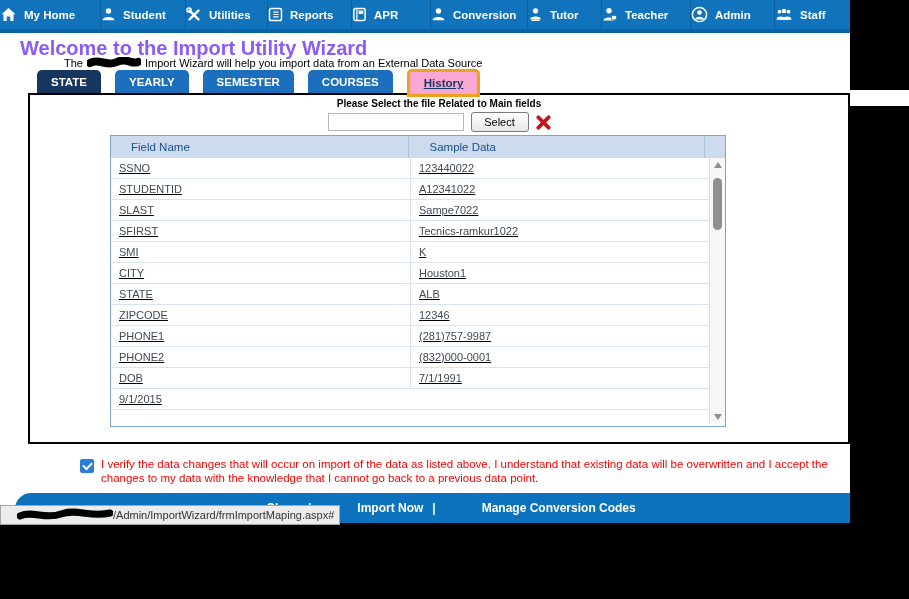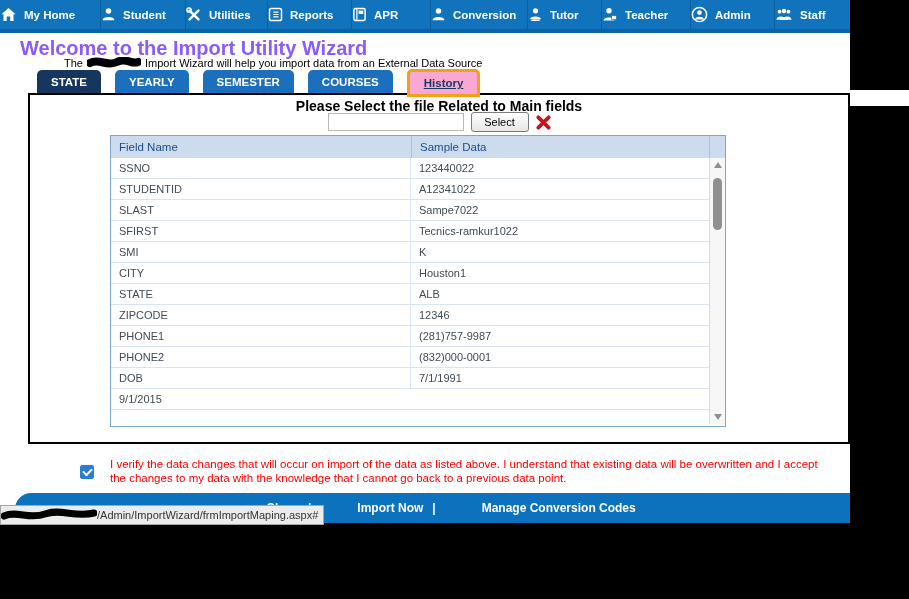--- a/index.html
+++ b/index.html
@@ -34,67 +34,67 @@
   .tab.active { background:#16365f; }
   .tab.history {
     background:#f9a8d4; color:#16365f; text-decoration:underline;
     border:3px solid #f0a11c; height:28px; min-width:72px; margin-bottom:-4px; z-index:4;
   }
   
   .content-box {
     position:absolute; left:28px; top:93px; width:822px; height:351px;
     border:2px solid #000; background:#fff;
   }
-  .file-prompt { position:absolute; left:0; top:3px; width:100%; text-align:center; font-size:14px; font-weight:bold; color:#000; }
+  .file-prompt { position:absolute; left:0; top:3px; width:100%; text-align:center; font-size:10px; font-weight:bold; color:#000; }
   .file-row { position:absolute; left:0; top:17px; width:100%; display:flex; justify-content:center; align-items:center; gap:7px; }
   .file-input { width:136px; height:18px; border:1px solid #b8b8b8; font-size:11px; padding:0 3px; }
   .select-btn {
     width:58px; height:20px; border:1px solid #7b7b7b; border-radius:3px;
     background:linear-gradient(#fefefe,#e6e6e6); font-size:11px; color:#000; cursor:pointer;
     font-family:"Liberation Sans", sans-serif;
   }
   .red-x { width:15px; height:15px; cursor:pointer; }
   
   .tbl { position:absolute; left:80px; top:40px; width:616px; height:292px; border:1px solid #7ba7cf; background:#fff; }
   .tbl-head { display:flex; height:22px; background:#ccdbed; color:#1a4e8a; font-size:11.5px; }
-  .tbl-head .hc { line-height:22px; padding-left:8px; }
+  .tbl-head .hc { line-height:22px; padding-left:20px; }
   .hc-field { width:300px; }
   .hc-sample { width:298px; border-left:1px solid #aac4de; }
   .hc-scroll { width:16px; border-left:1px solid #aac4de; }
   .tbl-body { display:flex; height:266px; overflow:hidden; }
-  .rows-col { width:598px; overflow:hidden; }
+  .rows-col { width:598px; overflow:hidden;text-decoration:underline; }
   .trow { display:flex; height:21px; border-bottom:1px solid #d8e4f2; font-size:11px; color:#3f4a55; }
   .trow .tc { line-height:20px; padding-left:8px; overflow:hidden; white-space:nowrap; }
   .tc-field { width:300px; border-right:1px solid #d8e4f2; }
   .tc-sample { width:298px; }
   
   .sbar { width:16px; position:relative; background:#f7f7f7; border-left:1px solid #dcdcdc; }
   .sbar-arrow { position:absolute; left:0; width:16px; height:14px; display:flex; align-items:center; justify-content:center; cursor:pointer; }
   .sbar-up { top:0; } .sbar-down { bottom:0; }
   .tri-up { width:0; height:0; border-left:4px solid transparent; border-right:4px solid transparent; border-bottom:6px solid #8f8f8f; }
   .tri-down { width:0; height:0; border-left:4px solid transparent; border-right:4px solid transparent; border-top:6px solid #8f8f8f; }
   .sbar-thumb { position:absolute; left:3px; top:20px; width:9px; height:52px; background:#8f8f8f; border-radius:5px; cursor:pointer; }
   
-  .verify-row { position:absolute; left:80px; top:457px; width:756px; display:flex; gap:16px;align-items:center; }
+  .verify-row { position:absolute; left:80px; top:457px; width:756px; display:flex; gap:7px; }
   .checkbox { flex:none; width:14px; height:14px; background:#2b7cd3; border:1px solid #2b7cd3; border-radius:2px; margin-top:2px; cursor:pointer; }
   .checkbox::after { content:""; display:block; width:7px; height:4px; border-left:2px solid #fff; border-bottom:2px solid #fff; transform:rotate(-45deg); margin:2px 0 0 2px; }
   .verify-text { color:#f00; font-size:11.5px; line-height:14px; }
   
   .footer-bar {
     position:absolute; left:15px; top:493px; width:835px; height:30px;
     background:#0d72bd; border-radius:16px 0 0 0; display:flex; align-items:center; justify-content:center; gap:9px;
     color:#fff; font-size:12px; font-weight:bold;
   }
   .footer-link { cursor:pointer;margin-left:37px; }
   .footer-sep { cursor:default; }
   
   .status-tip {
     position:absolute; left:0; top:505px; height:20px; z-index:6;
     background:#ececec; border:1px solid #a5a5a5; display:flex; align-items:center;
-    font-size:11px; color:#333; padding:0 5px 0 0; white-space:nowrap;
+    font-size:11px; color:#333; padding:0 5px 0 16px; white-space:nowrap;
   }
   
   .band { position:absolute; background:#000; }
   .band-right { left:850px; top:0; width:59px; height:599px; }
   .band-right-gap { position:absolute; left:850px; top:90px; width:59px; height:16px; background:#fff; }
   .band-bottom { left:0; top:523px; width:850px; height:76px; }
 </style>
 </head>
 <body>
 

